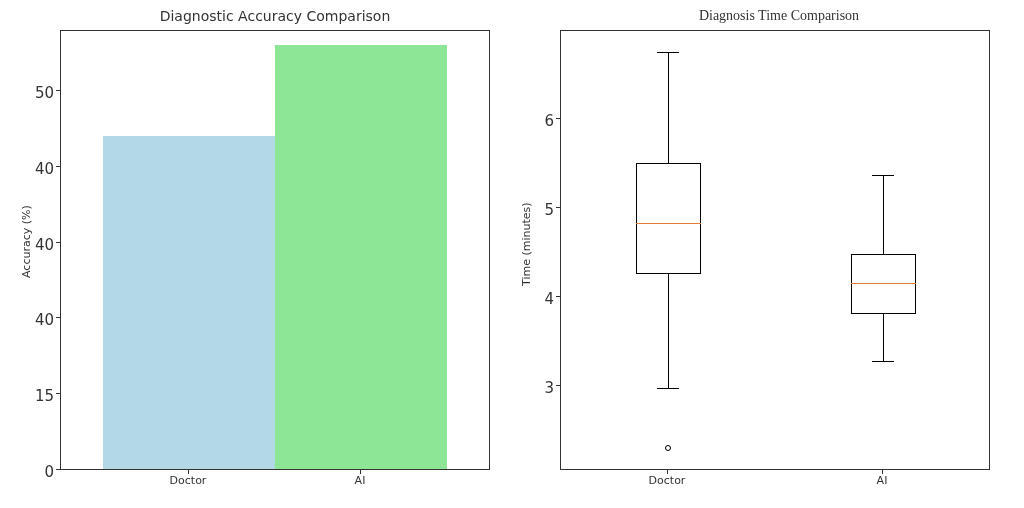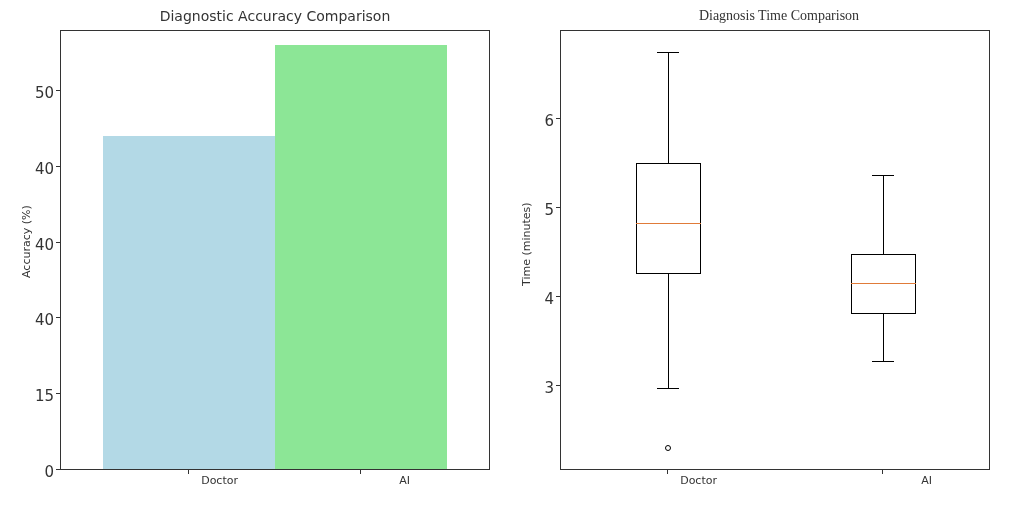--- a/index.html
+++ b/index.html
@@ -63,21 +63,21 @@
     color: #333333;
     text-align: right;
   }
   .ytick-l { left: 30px; width: 24px; }
   .ytick-r { left: 530px; width: 24px; }
 
   .xtick {
     position: absolute;
     top: 474px;
     font-size: 11px;
-    text-align: right;
+    text-align: center;
     color: #333333;
   }
 
   
   .tmark {
     position: absolute;
     background: #333333;
   }
   .tmark-y { width: 4px; height: 1px; }
   .tmark-x { width: 1px; height: 4px; top: 470px; }

